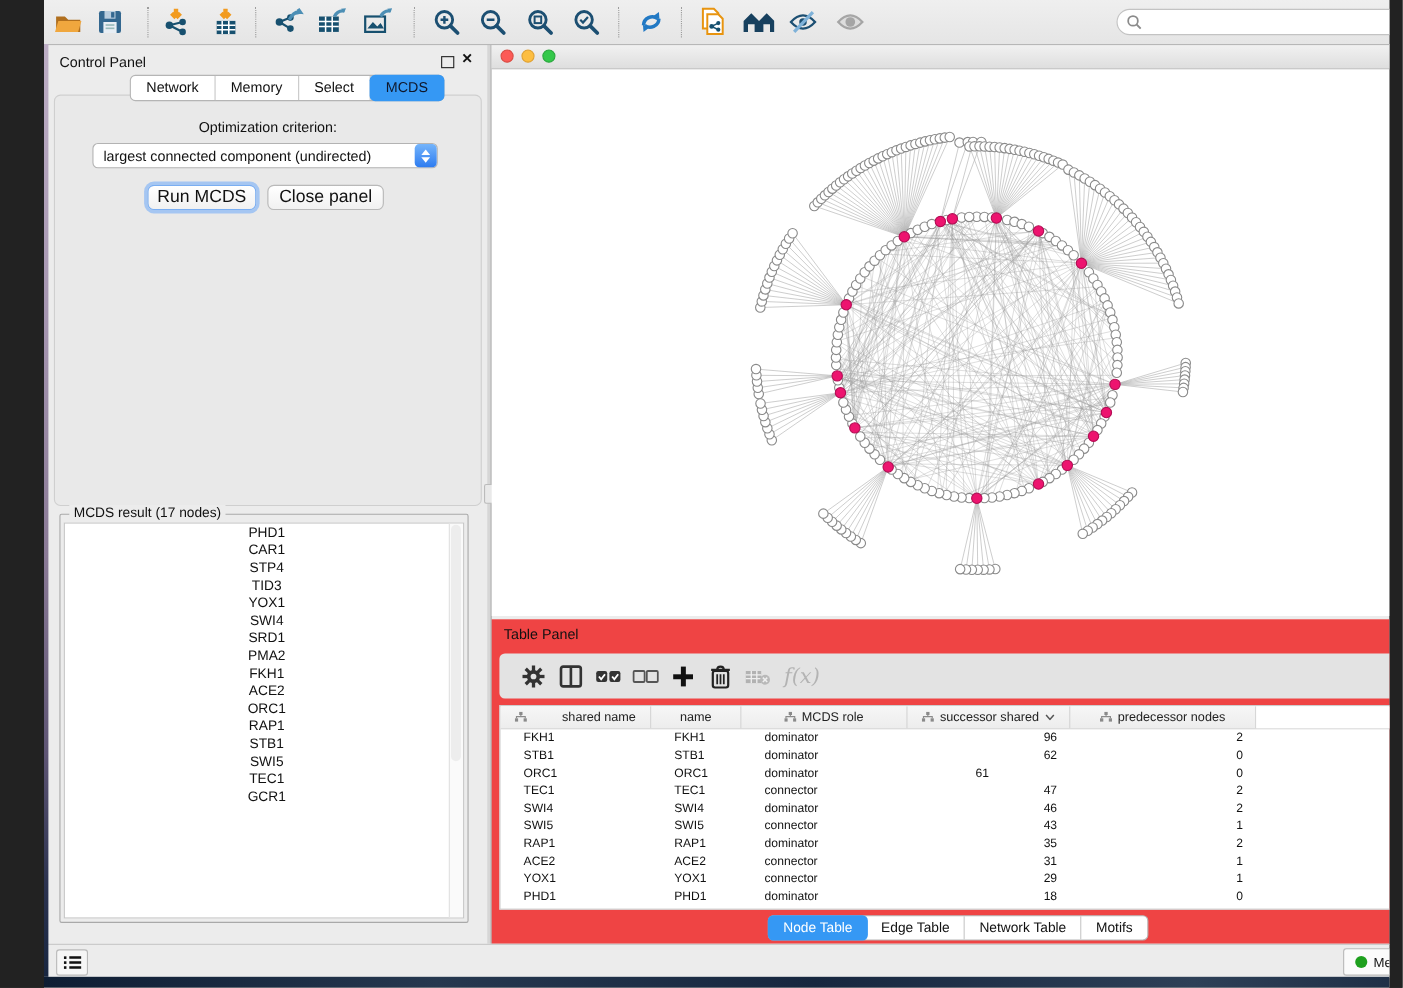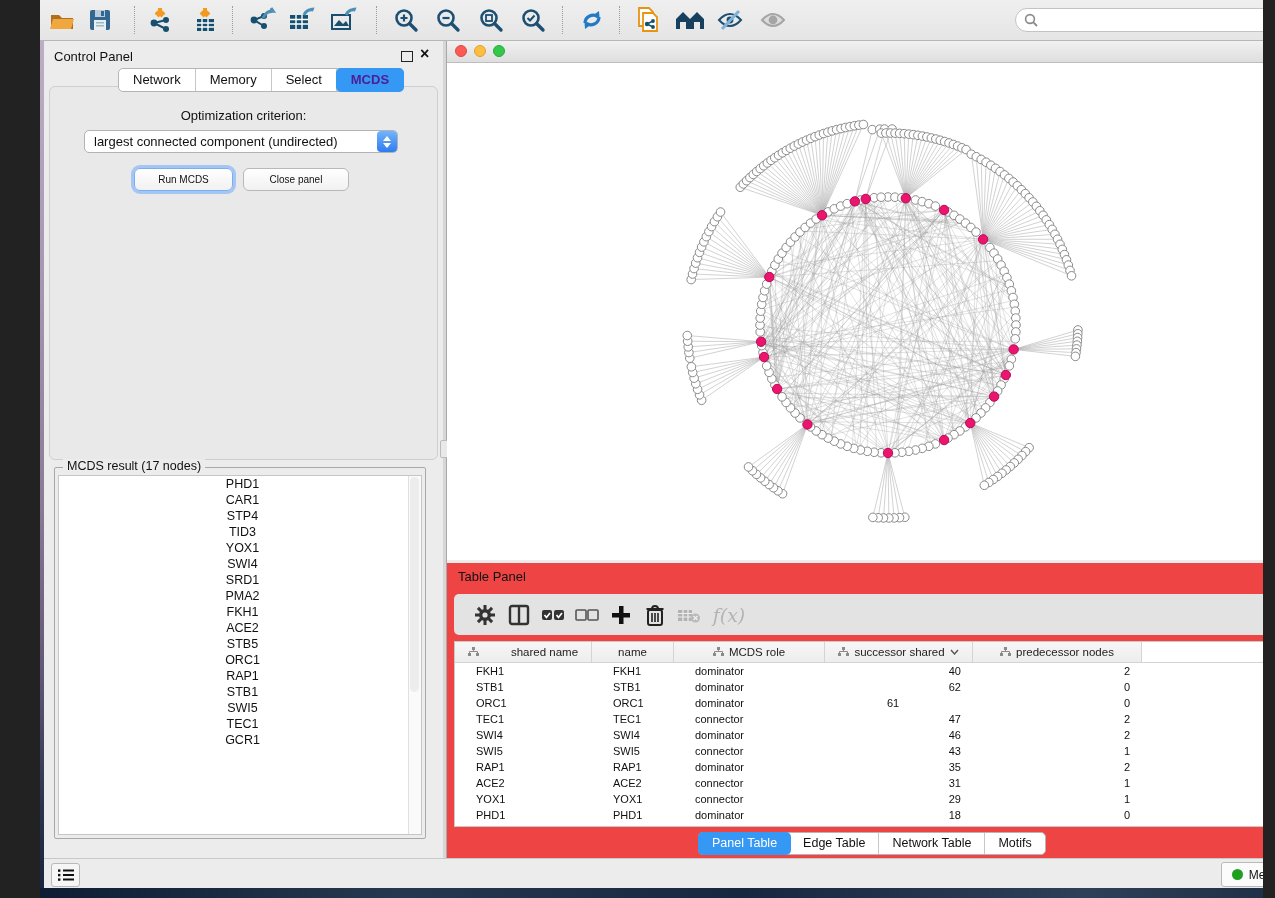--- a/index.html
+++ b/index.html
@@ -20,33 +20,33 @@
   .search input{border:none;outline:none;flex:1;font:12px "Liberation Sans",sans-serif;background:transparent;margin-left:4px;}
   
   .cpanel{position:absolute;left:4px;top:40px;width:399px;height:818px;background:#ececec;}
   .panel-head{position:absolute;left:10px;top:9px;font-size:13px;color:#111;}
   .mini-float{position:absolute;width:10px;height:9px;border:1.6px solid #222;top:11px;}
   .mini-close{position:absolute;top:5px;font-size:16px;font-weight:700;color:#111;line-height:18px;}
   .ctabs{position:absolute;left:74px;top:28px;height:22px;display:flex;background:#fff;
     border:1px solid #b5b5b5;border-radius:5px;z-index:5;}
   .ctab{padding:0 14px;font-size:13px;line-height:22px;color:#111;border-right:1px solid #c7c7c7;cursor:default;}
   .ctab:last-child{border-right:none;}
-  .ctab.sel{background:#3598f4;color:#4c1d95;border-radius:5px;margin:-1px;padding:1px 15px 0;line-height:22px;border-right:none;font-weight:bold;}
+  .ctab.sel{background:#3598f4;color:#0f172a;border-radius:5px;margin:-1px;padding:1px 15px 0;line-height:22px;border-right:none;}
   .cinner{position:absolute;left:5px;top:46px;width:387px;height:372px;background:#e9e9e9;
     border:1px solid #cfcfcf;border-radius:6px;}
   .optlabel{position:absolute;left:0;top:68px;width:100%;text-align:center;font-size:13px;color:#111;}
   .combo{position:absolute;left:40px;top:90px;width:314px;height:23px;background:#fff;border:1px solid #b3b3b3;
     border-radius:5px;box-sizing:border-box;display:flex;align-items:center;}
   .combo-text{flex:1;font-size:13px;padding-left:9px;color:#111;white-space:nowrap;}
   .combo-step{width:20px;height:21px;border-radius:4px;margin-right:0px;
     background:linear-gradient(#74b4fb,#2e7cf0);display:flex;flex-direction:column;align-items:center;justify-content:center;gap:2px;}
   .tri-up{width:0;height:0;border-left:4px solid transparent;border-right:4px solid transparent;border-bottom:5px solid #fff;}
   .tri-dn{width:0;height:0;border-left:4px solid transparent;border-right:4px solid transparent;border-top:5px solid #fff;}
   .btn{position:absolute;height:23px;background:linear-gradient(#ffffff,#f1f1f1);border:1px solid #b9b9b9;
-    border-radius:6px;font-size:10px;color:#111;display:flex;align-items:center;justify-content:center;box-sizing:border-box;}
+    border-radius:6px;font-size:16px;color:#111;display:flex;align-items:center;justify-content:center;box-sizing:border-box;}
   .btn.focusring{box-shadow:0 0 0 3px rgba(110,170,250,.55);border-color:#7aaef2;}
   .groupbox{position:absolute;left:10px;top:427px;width:370px;height:370px;border:1px solid #a9a9a9;border-radius:2px;text-align:center;}
   .grouplabel{position:absolute;left:8px;top:-9px;background:#ececec;padding:0 4px;font-size:12.5px;color:#111;}
   .resultlist{position:absolute;left:3px;top:7px;right:3px;bottom:3px;background:#fff;border:1px solid #c6c6c6;overflow:hidden;}
   .resultlist .item{font-size:12.5px;line-height:16px;padding-left:5px;color:#111;}
   .vtrack{position:absolute;right:0;top:0;bottom:0;width:12px;background:#fafafa;border-left:1px solid #e0e0e0;}
   .vtrack .thumb{position:absolute;left:1px;width:9px;border-radius:5px;background:#ededed;}
   
   .vsplit{position:absolute;left:403px;top:40px;width:3px;height:818px;background:#d6d6d6;border-right:1px solid #a8a8a8;}
   .vsplit .grip{position:absolute;left:-3px;top:400px;width:8px;height:16px;background:#e9e9e9;border:1px solid #bbb;border-radius:2px;}
@@ -256,21 +256,20 @@
             <div class="item">PHD1</div>
             <div class="item">CAR1</div>
             <div class="item">STP4</div>
             <div class="item">TID3</div>
             <div class="item">YOX1</div>
             <div class="item">SWI4</div>
             <div class="item">SRD1</div>
             <div class="item">PMA2</div>
             <div class="item">FKH1</div>
             <div class="item">ACE2</div>
-            <div class="item">STB5</div>
             <div class="item">ORC1</div>
             <div class="item">RAP1</div>
             <div class="item">STB1</div>
             <div class="item">SWI5</div>
             <div class="item">TEC1</div>
             <div class="item">GCR1</div>
           </div>
         <div class="vtrack">
             <div class="thumb" style="top:1px;height:215px"></div>
           </div>
@@ -1065,21 +1064,21 @@
             </svg>
             <span>predecessor nodes</span>
           </div>
           <div class="th" style="flex: 1 1 0%; border-right: none; background: rgb(255, 255, 255);"></div>
         </div>
       <div>
           <div class="tr">
             <div class="td" style="width: 137px; padding-left: 21px; text-align: left;">FKH1</div>
             <div class="td" style="width: 82px; padding-left: 21px; text-align: left;">FKH1</div>
             <div class="td" style="width: 151px; padding-left: 21px; text-align: left;">dominator</div>
-            <div class="td" style="width: 148px; padding-right: 12px; text-align: right;">40</div>
+            <div class="td" style="width: 148px; padding-right: 12px; text-align: right;">96</div>
             <div class="td" style="width: 169px; padding-right: 12px; text-align: right;">2</div>
           </div>
           <div class="tr">
             <div class="td" style="width: 137px; padding-left: 21px; text-align: left;">STB1</div>
             <div class="td" style="width: 82px; padding-left: 21px; text-align: left;">STB1</div>
             <div class="td" style="width: 151px; padding-left: 21px; text-align: left;">dominator</div>
             <div class="td" style="width: 148px; padding-right: 12px; text-align: right;">62</div>
             <div class="td" style="width: 169px; padding-right: 12px; text-align: right;">0</div>
           </div>
           <div class="tr">
@@ -1138,21 +1137,21 @@
             <div class="td" style="width: 148px; padding-right: 12px; text-align: right;">18</div>
             <div class="td" style="width: 169px; padding-right: 12px; text-align: right;">0</div>
           </div>
         </div>
       <div class="tscroll">
           <div class="thumb"></div>
         </div>
     </div>
 
     <div class="btabs">
-        <div class="btab sel">Panel Table</div>
+        <div class="btab sel">Node Table</div>
         <div class="btab">Edge Table</div>
         <div class="btab">Network Table</div>
         <div class="btab">Motifs</div>
       </div>
   </div>
 
   <div class="statusbar">
     <div class="listbtn">
       <svg width="16" height="14">
           <g stroke="#111" stroke-width="2.2">

